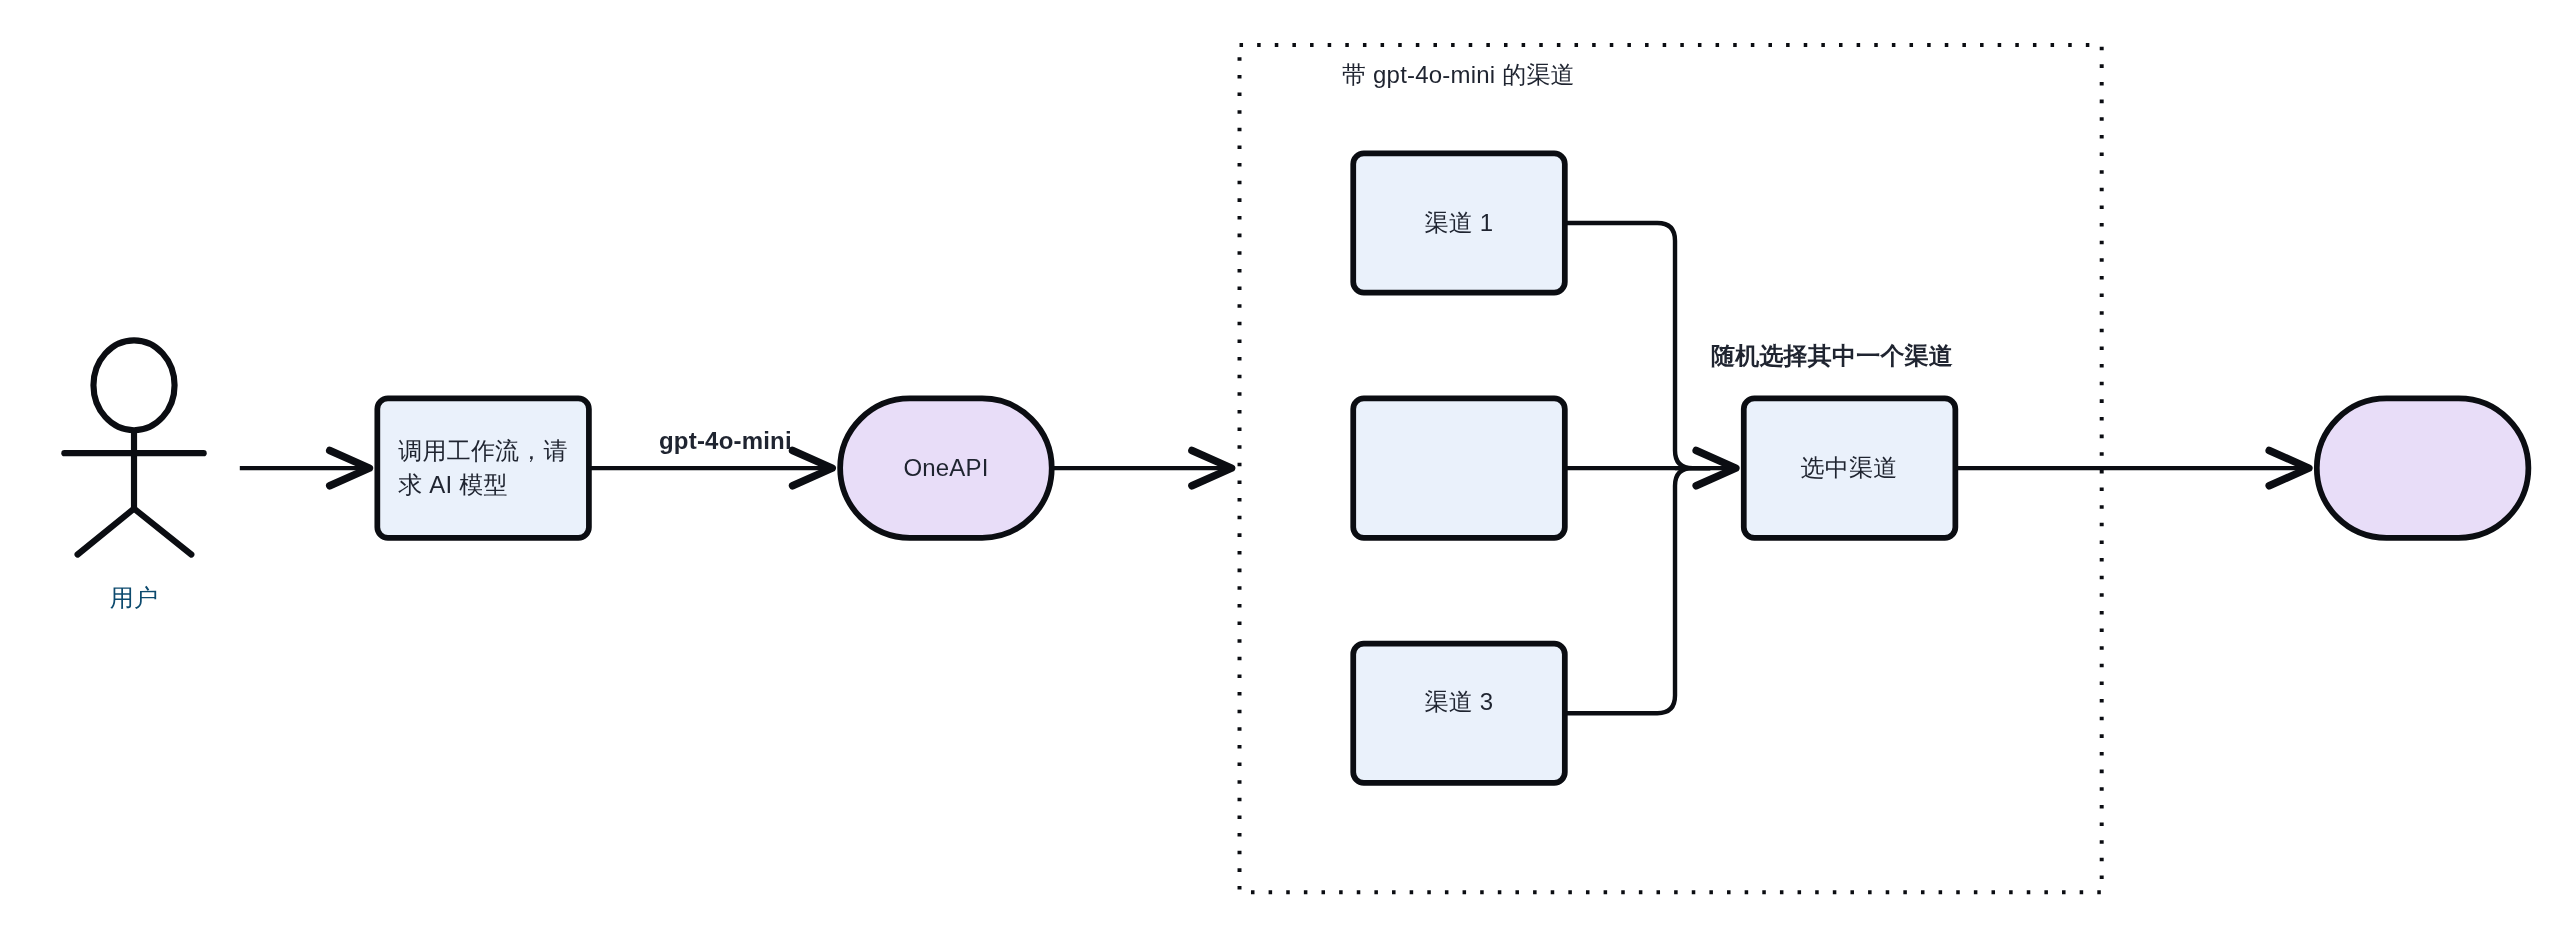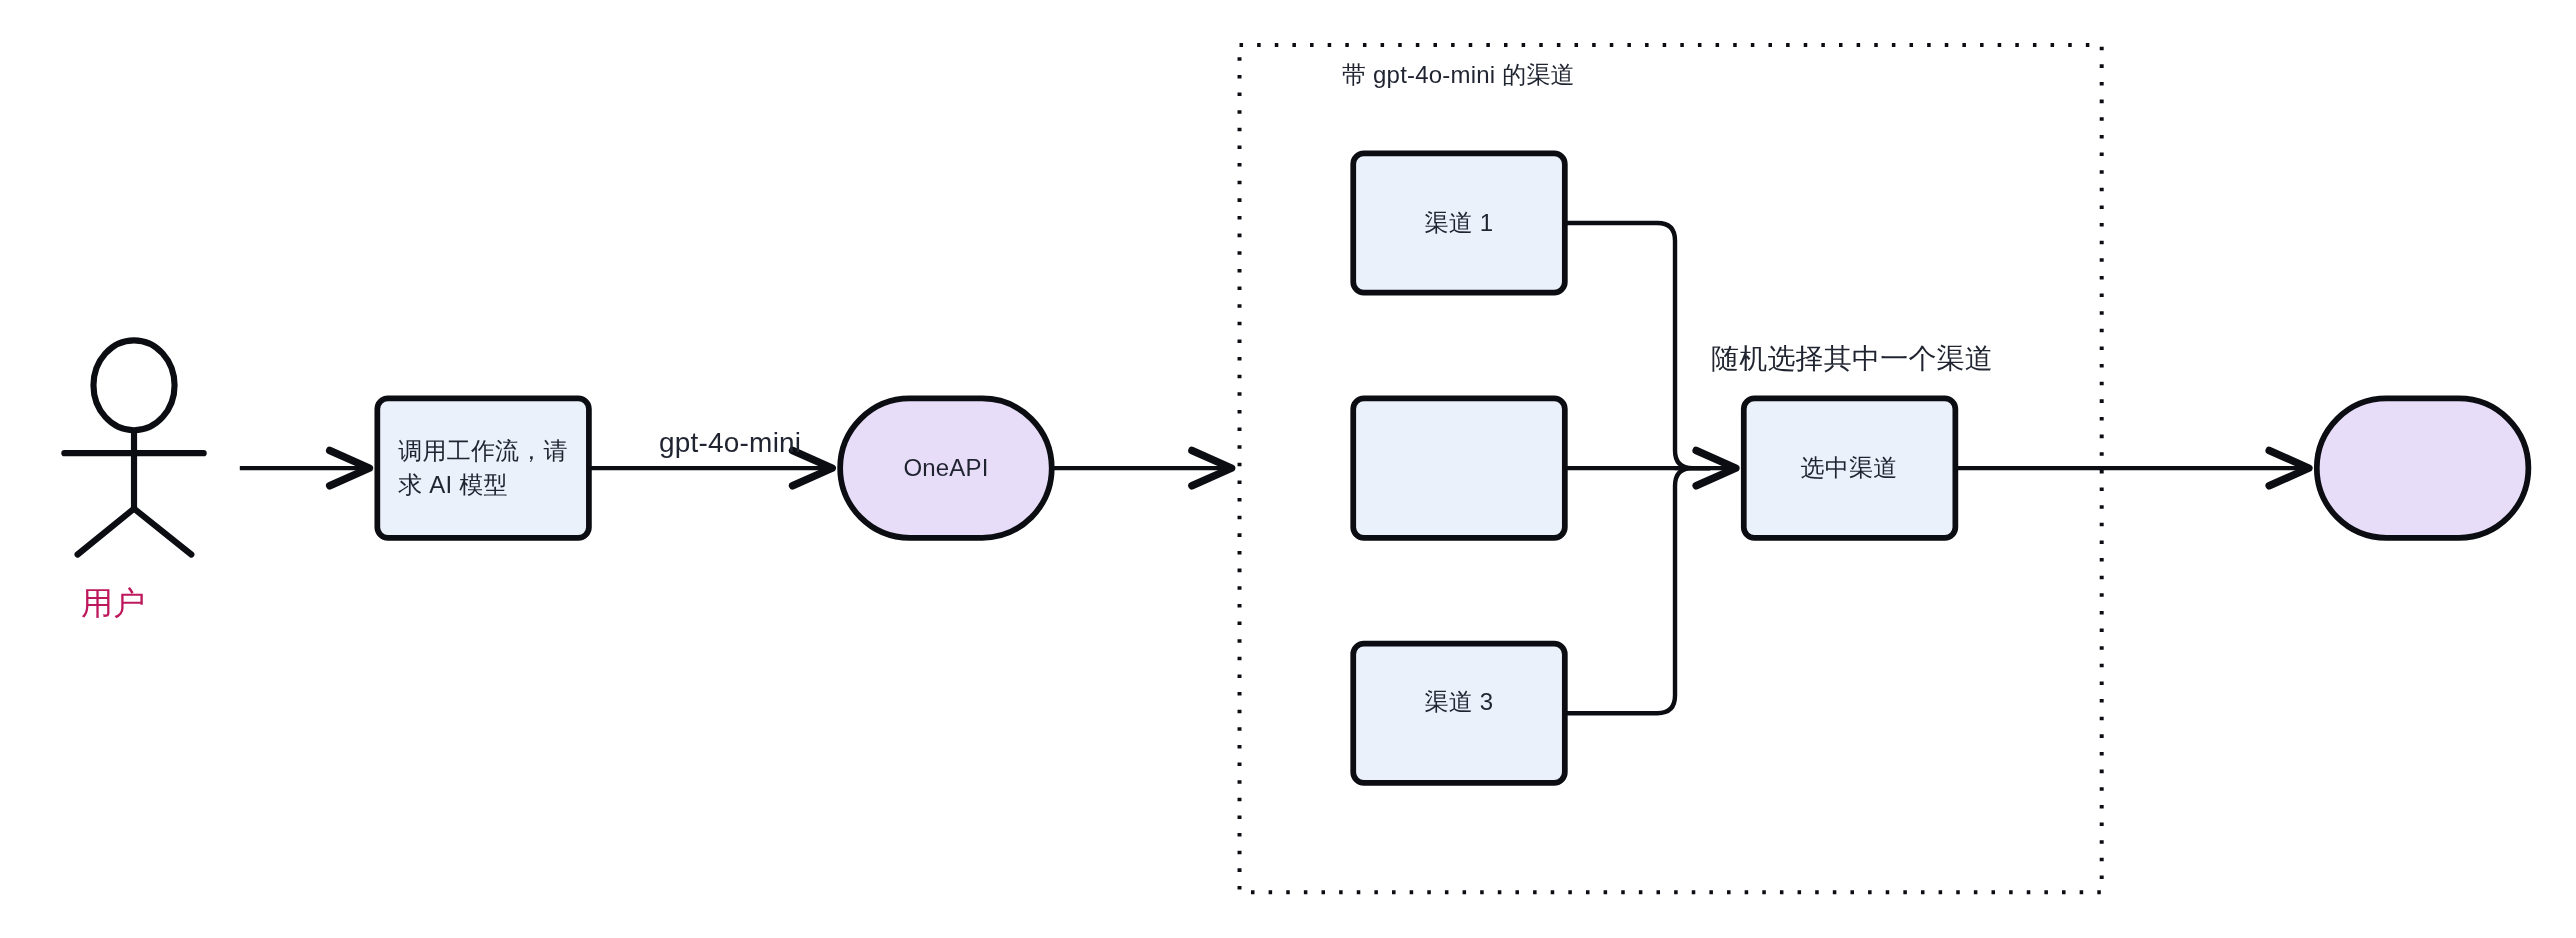--- a/index.html
+++ b/index.html
@@ -33,38 +33,39 @@
     color: #1f2430;
     font-size: 24px;
     line-height: 1.38;
     letter-spacing: 0.2px;
     pointer-events: none;
     white-space: pre-line;
   }
   .edge-label {
     position: absolute;
     color: #1f2430;
-    font-size: 28px;
+    font-size: 24px;
     letter-spacing: 0.2px;
     white-space: nowrap;
+    font-weight: bold;
   }
   .group-title {
     position: absolute;
     color: #1f2430;
     font-size: 24px;
     letter-spacing: 0.2px;
     white-space: nowrap;
   }
   .actor-caption {
     position: absolute;
-    color: #be185d;
-    font-size: 32px;
+    color: #0c4a6e;
+    font-size: 24px;
     letter-spacing: 0.2px;
     white-space: nowrap;
-    text-align: left;
+    text-align: center;
   }
 </style>
 </head>
 <body>
 
 <div id="canvas">
 
   <svg class="layer" viewBox="0 0 2922 1064" xmlns="http://www.w3.org/2000/svg">
     <defs>
       <marker id="arrowhead" markerWidth="12" markerHeight="12" refX="9.4" refY="5" orient="auto" markerUnits="strokeWidth">

